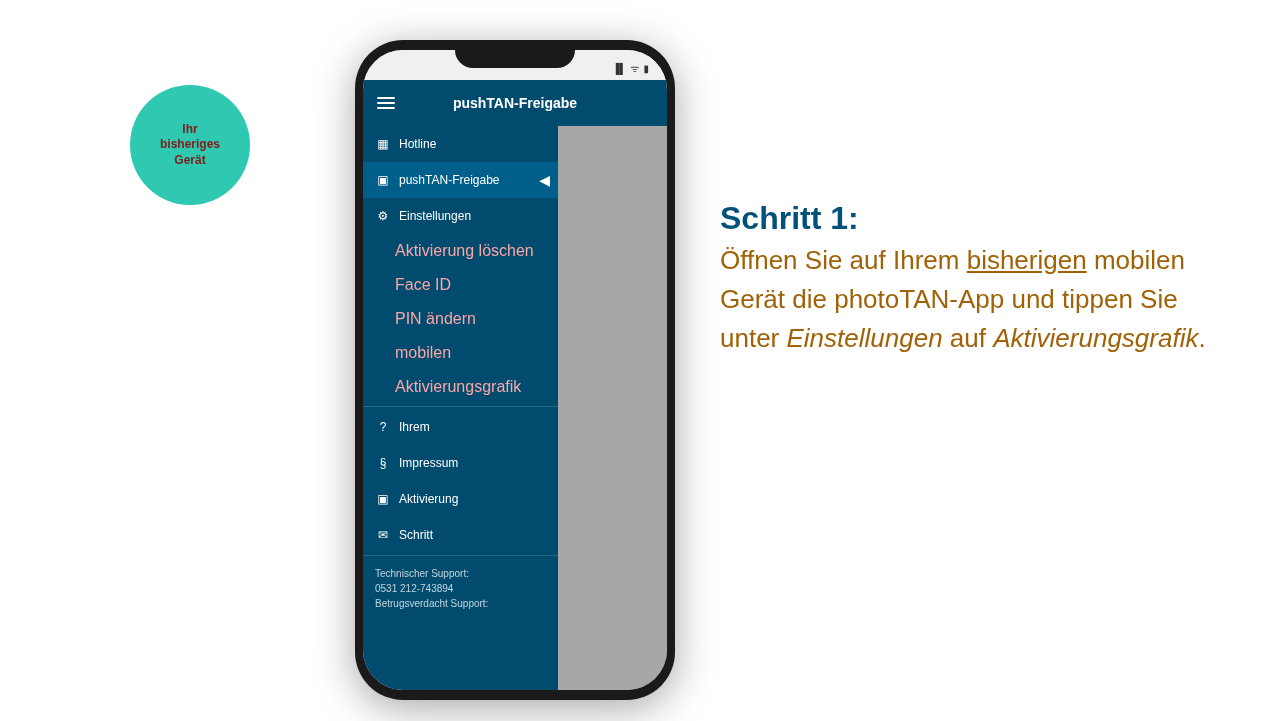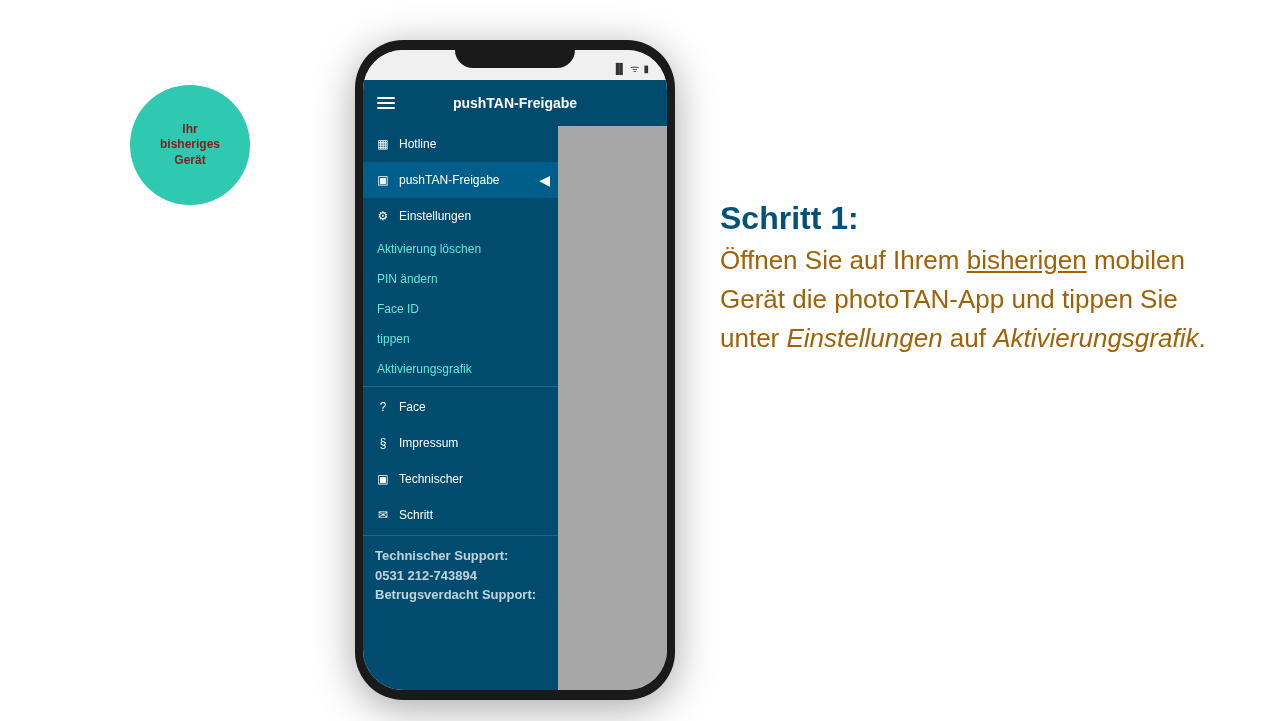--- a/index.html
+++ b/index.html
@@ -159,23 +159,23 @@
     }
     .sidebar-item .arrow {
       position: absolute;
       right: 8px;
       color: white;
       font-size: 14px;
     }
     .sidebar-sub-item {
       display: flex;
       align-items: center;
-      padding: 8px 12px 8px 14px;
-      color: #5eead4;
-      font-size: 12px;
+      padding: 8px 12px 8px 32px;
+      color: #fca5a5;
+      font-size: 16px;
       cursor: pointer;
       background: #004b6e;
     }
 
     .sidebar-icon {
       width: 16px;
       height: 16px;
       flex-shrink: 0;
       display: flex;
       align-items: center;
@@ -185,23 +185,22 @@
 
     .sidebar-divider {
       height: 1px;
       background: rgba(255,255,255,0.15);
       margin: 2px 0;
     }
 
     .sidebar-support {
       padding: 8px 12px;
       color: rgba(255,255,255,0.75);
-      font-size: 13px;
+      font-size: 10px;
       line-height: 1.5;
-      font-weight: bold;
     }
 
     
     .main-content-blurred {
       flex: 1;
       background: #888;
       opacity: 0.7;
     }
 
     
@@ -275,45 +274,45 @@
 
         <div class="sidebar-item">
           <span class="sidebar-icon">⚙</span>
           <span>Einstellungen</span>
         </div>
 
         <div class="sidebar-sub-item">
           <span>Aktivierung löschen</span>
         </div>
         <div class="sidebar-sub-item">
+          <span>Face ID</span>
+        </div>
+        <div class="sidebar-sub-item">
           <span>PIN ändern</span>
         </div>
         <div class="sidebar-sub-item">
-          <span>Face ID</span>
-        </div>
-        <div class="sidebar-sub-item">
-          <span>tippen</span>
+          <span>mobilen</span>
         </div>
         <div class="sidebar-sub-item">
           <span>Aktivierungsgrafik</span>
         </div>
 
         <div class="sidebar-divider"></div>
 
         <div class="sidebar-item">
           <span class="sidebar-icon">?</span>
-          <span>Face</span>
+          <span>Ihrem</span>
         </div>
         <div class="sidebar-item">
           <span class="sidebar-icon">§</span>
           <span>Impressum</span>
         </div>
         <div class="sidebar-item">
           <span class="sidebar-icon">▣</span>
-          <span>Technischer</span>
+          <span>Aktivierung</span>
         </div>
         <div class="sidebar-item">
           <span class="sidebar-icon">✉</span>
           <span>Schritt</span>
         </div>
 
         <div class="sidebar-divider"></div>
 
         <div class="sidebar-support">
           <div>Technischer Support:</div>

